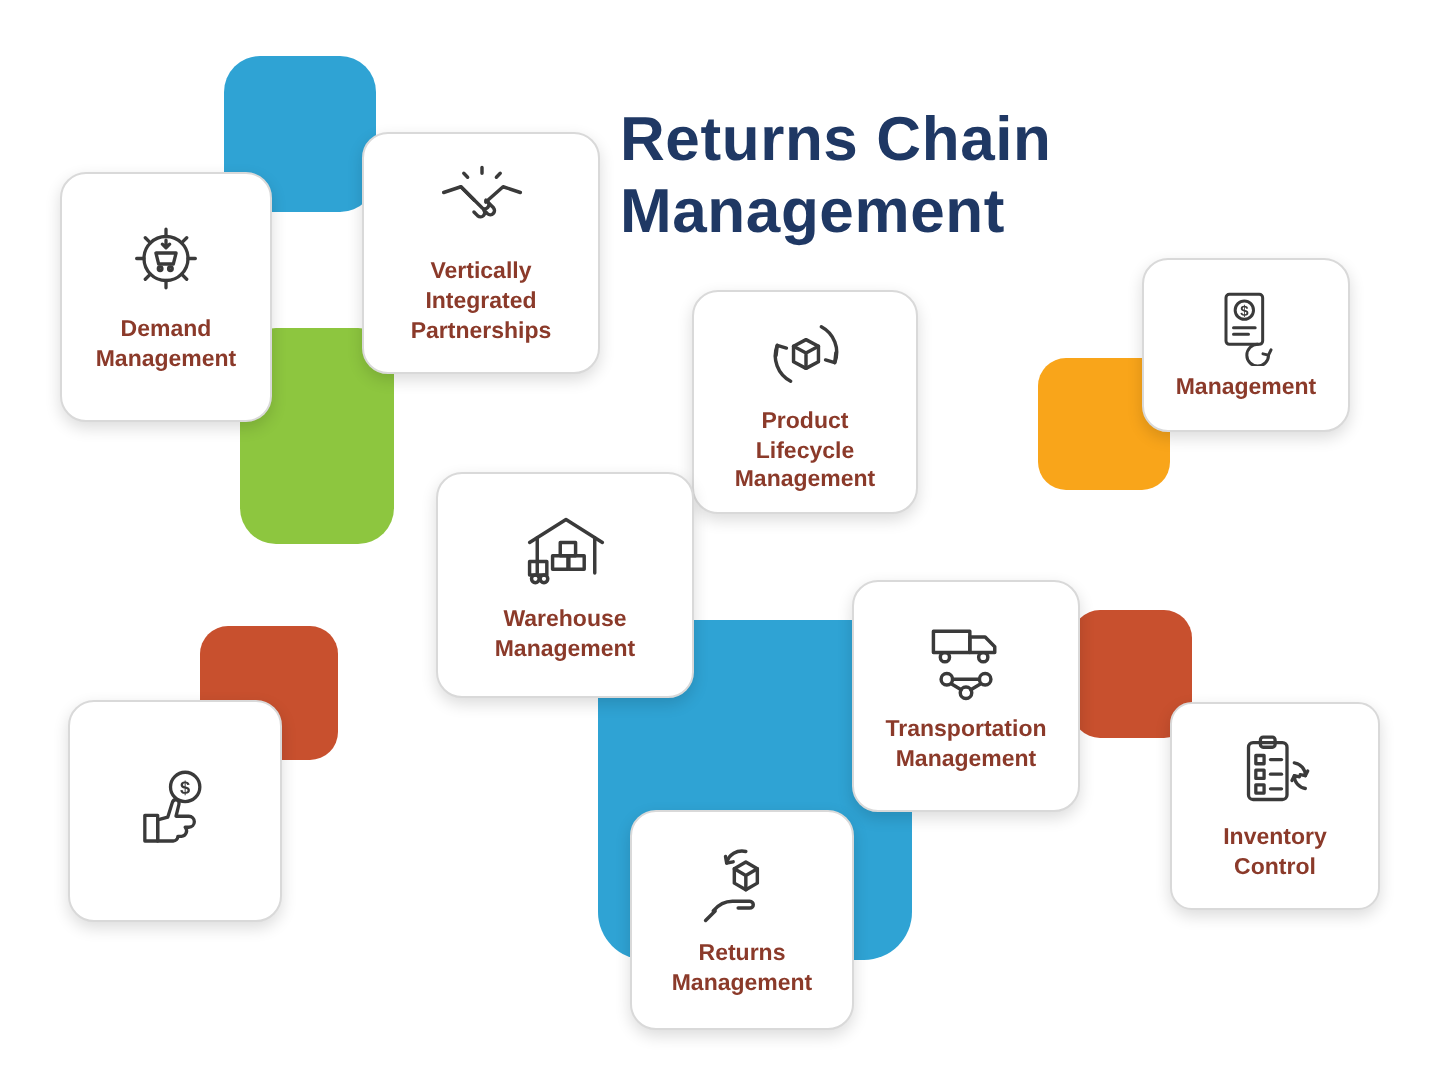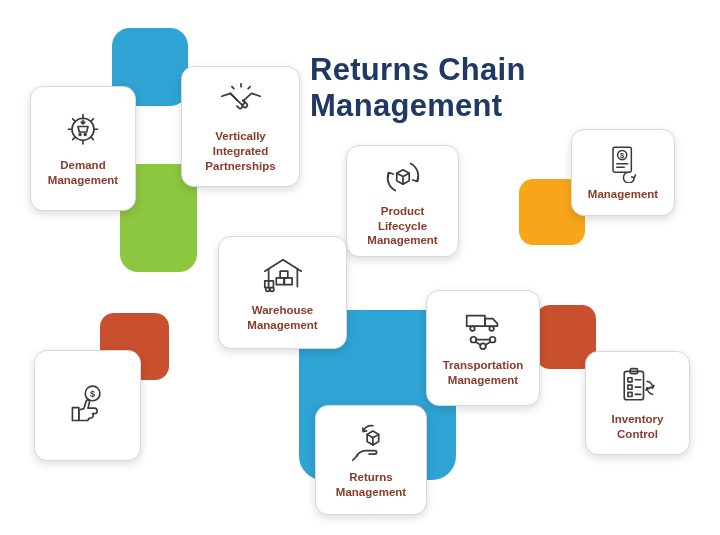--- a/index.html
+++ b/index.html
@@ -47,21 +47,21 @@
     line-height: 1.28;
     white-space: pre-line;
   }
   .card-demand     { left: 30px;  top: 86px;  width: 106px; height: 125px; }
   .card-vip        { left: 181px; top: 66px;  width: 119px; height: 121px; }
   .card-plm        { left: 346px; top: 145px; width: 113px; height: 112px; }
   .card-procure    { left: 571px; top: 129px; width: 104px; height: 87px; }
   .card-warehouse  { left: 196px; top: 236px; width: 129px; height: 113px; margin-left: 22px; }
   .card-transport  { left: 426px; top: 276px; width: 114px; height: 116px; margin-top: 14px; }
   .card-pricing    { left: 34px;  top: 350px; width: 107px; height: 111px; }
-  .card-inventory  { left: 585px; top: 351px; width: 105px; height: 104px; }
+  .card-inventory  { left: 585px; top: 351px; width: 105px; height: 104px; border-radius: 11px; }
   .card-returns    { left: 315px; top: 405px; width: 112px; height: 110px; }
 
   .title {
     position: absolute;
     left: 310px;
     top: 52px;
     font-size: 31px;
     font-weight: 800;
     color: #1f3864;
     line-height: 1.15;

